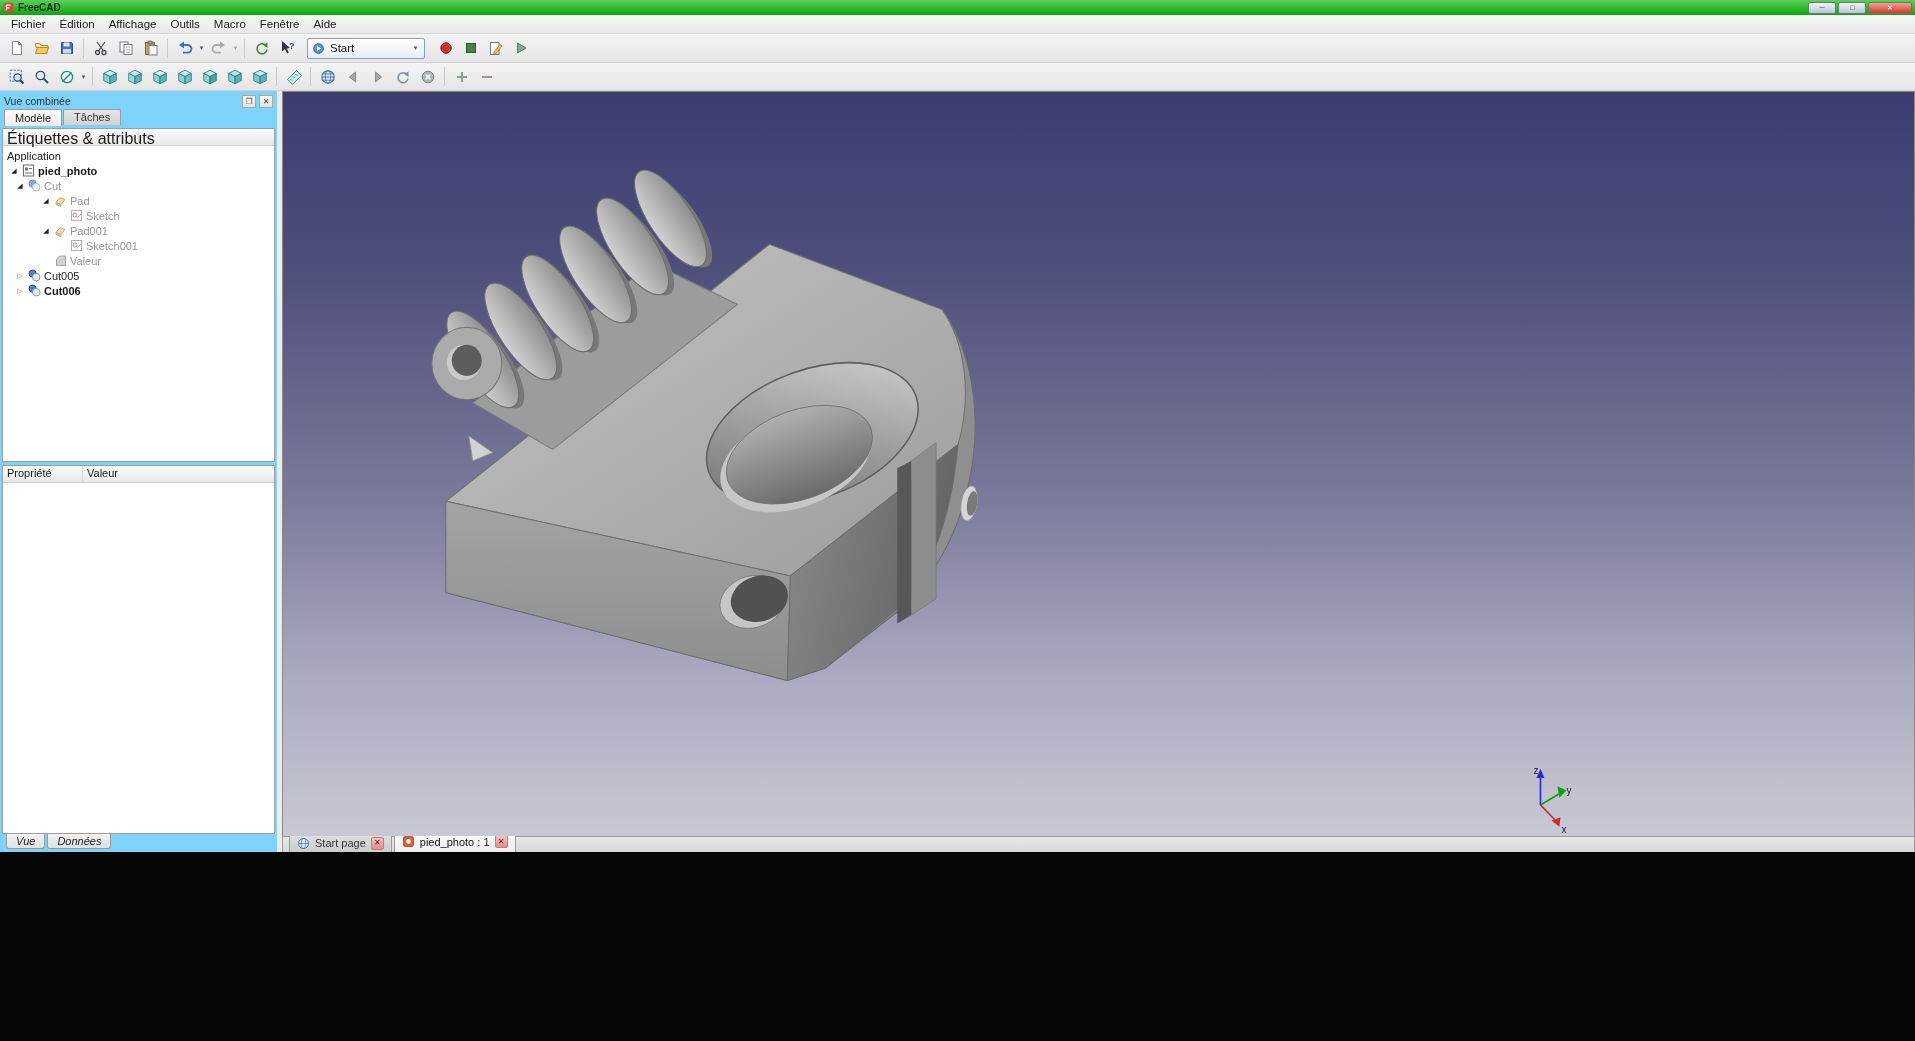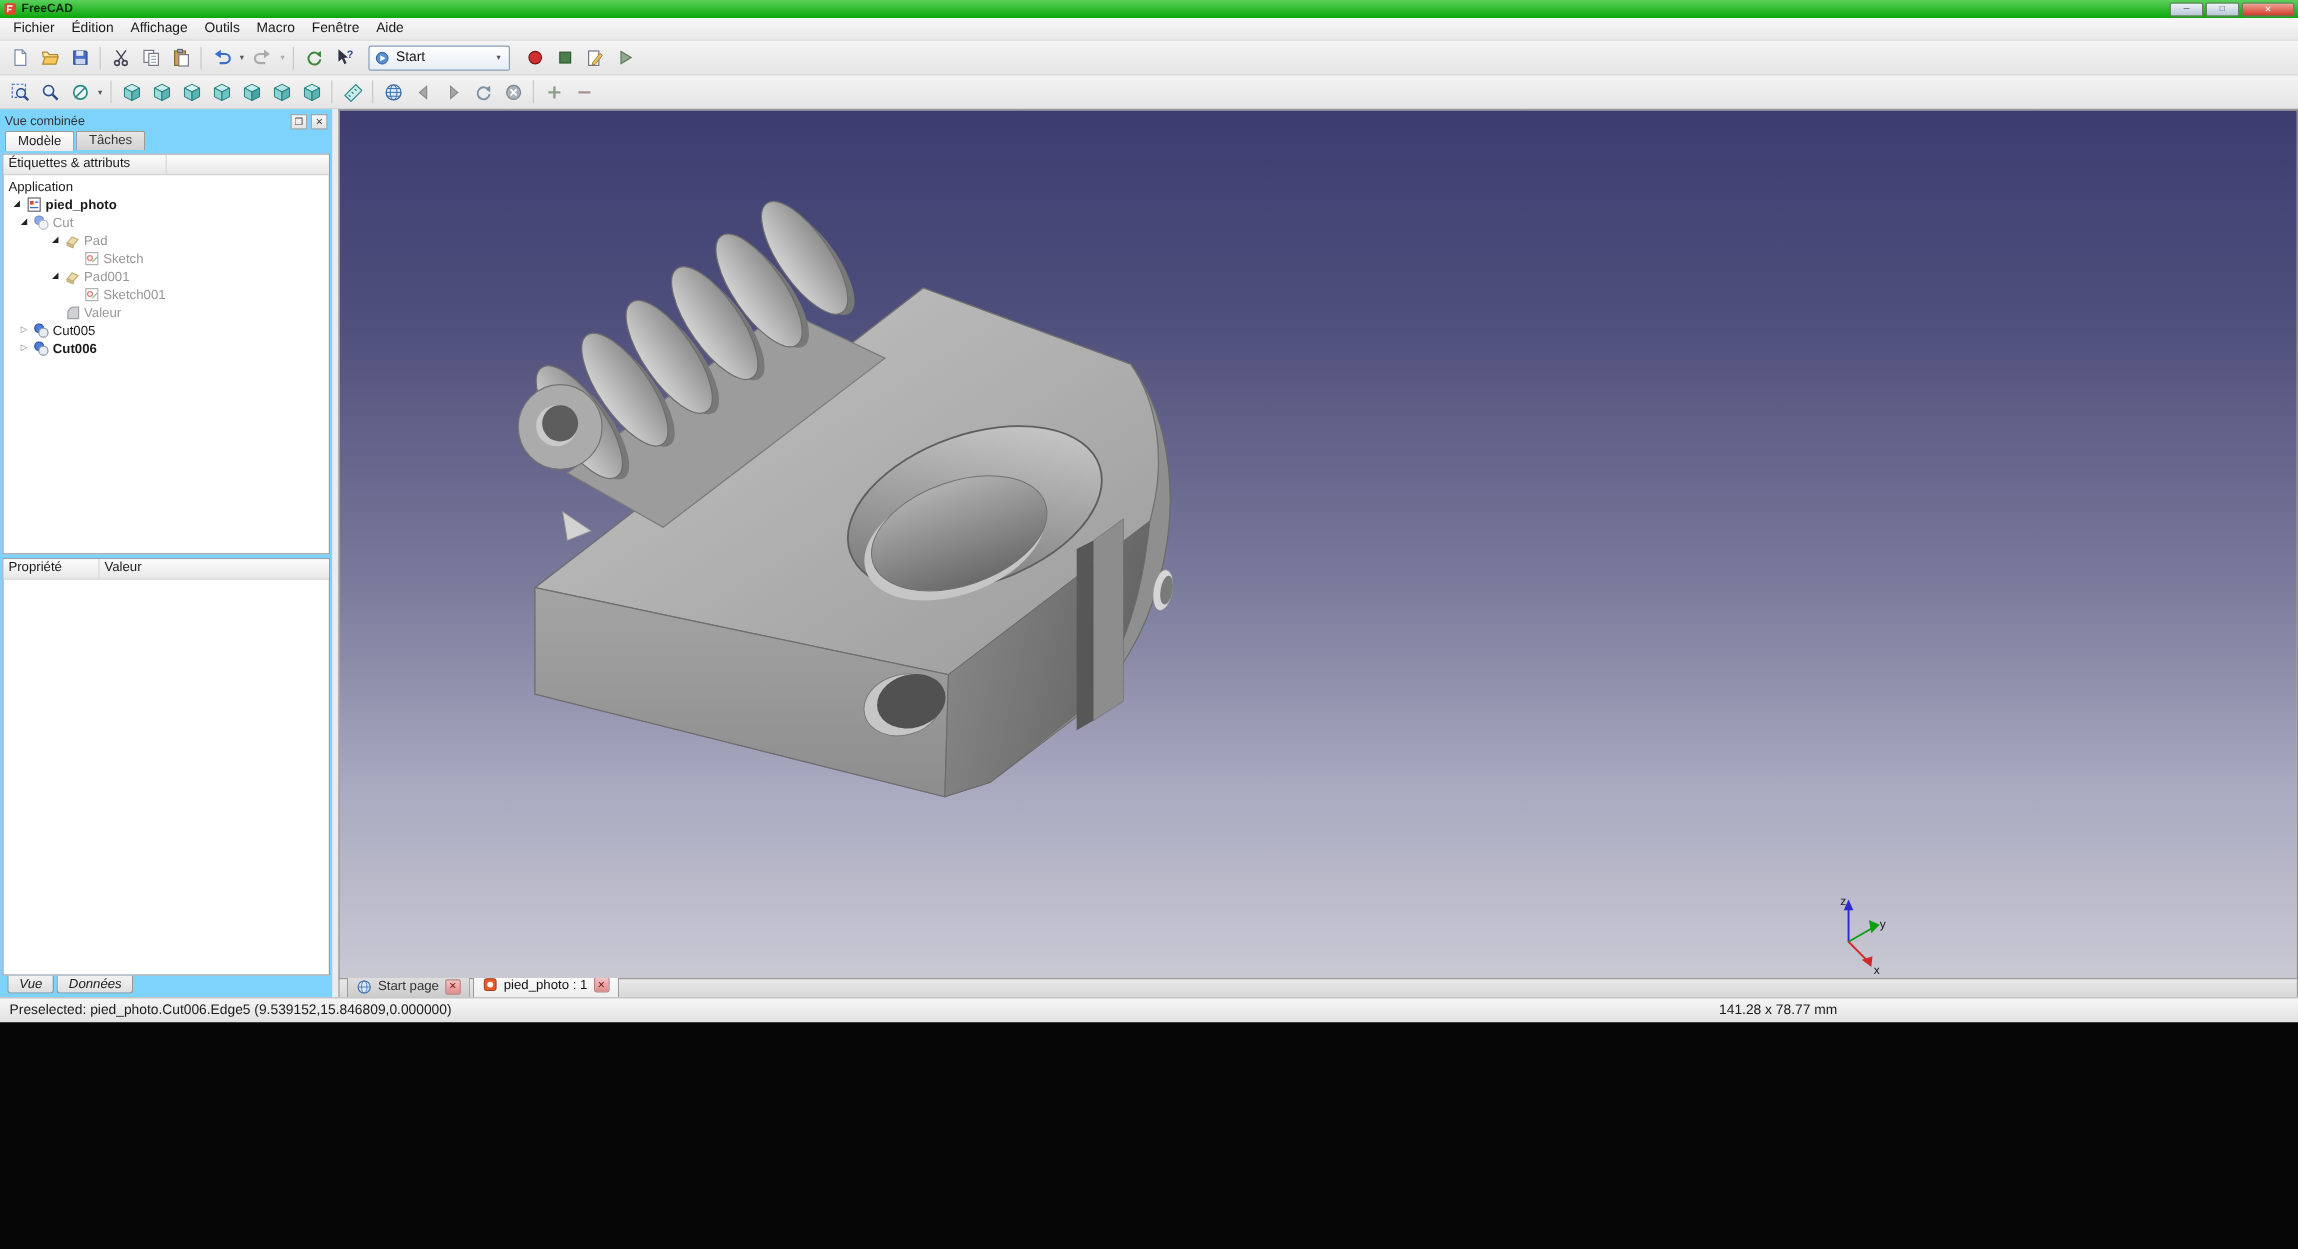--- a/index.html
+++ b/index.html
@@ -37,21 +37,21 @@
   .main { flex: 1; display: flex; min-height: 0; }
   .dock { width: 277px; flex: none; display: flex; flex-direction: column; background: #7dd3fc; padding: 2px 2px 0 2px; }
   .dock-head { height: 16px; display: flex; align-items: center; font-size: 10.5px; color: #333; padding: 0 2px; flex: none; }
   .dock-btns { margin-left: auto; display: flex; gap: 3px; }
   .dock-btn { width: 14px; height: 13px; border: 1px solid #a8a8a8; background: linear-gradient(#fafafa, #e2e2e2); font-size: 8px; display: flex; align-items: center; justify-content: center; color: #444; }
   .dock-tabs { display: flex; height: 19px; padding-left: 2px; flex: none; align-items: flex-start; }
   .dtab { font-size: 11px; color: #1a1a1a; padding: 2px 10px 2px 10px; border: 1px solid #9a9a9a; border-bottom: none; border-radius: 2px 2px 0 0; background: linear-gradient(#fdfdfd, #ececec); position: relative; z-index: 2; }
   .dtab.inactive { background: linear-gradient(#e6e6e6, #d2d2d2); color: #333; padding-top: 1px; margin-left: 1px; z-index: 1; }
 
   .tree-frame { border: 1px solid #979ea8; background: #fff; height: 334px; display: flex; flex-direction: column; flex: none; }
-  .tree-header { height: 17px; background: linear-gradient(#fcfcfc, #e8e8e8); border-bottom: 1px solid #d2d2d2; font-size: 11px; color: #1a1a1a; padding: 1px 4px; position: relative; flex: none; }
+  .tree-header { height: 17px; background: linear-gradient(#fcfcfc, #e8e8e8); border-bottom: 1px solid #d2d2d2; font-size: 16px; color: #1a1a1a; padding: 1px 4px; position: relative; flex: none; }
   .tree-header::after { content: ""; position: absolute; left: 135px; top: 0; bottom: 0; width: 1px; background: #d8d8d8; }
   .tree-body { flex: 1; padding-top: 2px; overflow: hidden; }
   .tree-row { height: 15px; display: flex; align-items: center; gap: 3px; font-size: 11px; color: #1a1a1a; }
   .tree-root { padding-left: 4px; }
   .twisty { width: 10px; font-size: 7px; line-height: 1; color: #222; text-align: center; flex: none; }
   .twisty.hollow { color: #777; }
   .ticon { flex: none; } .ticon svg { width: 13px; height: 13px; display: block; }
   .tlabel { white-space: nowrap; }
   .bold { font-weight: bold; }
   .dim-row .tlabel { color: #979797; }
@@ -589,20 +589,16 @@
                 <rect x="2" y="2" width="12" height="12" rx="2" fill="#e85a2a" stroke="#9a3a1a"></rect>
                 <circle cx="8" cy="8" r="3" fill="#fff"></circle>
               </svg>
             <span>pied_photo : 1</span>
             <span class="tab-close">✕</span>
           </div>
         </div>
       </div>
     </div>
 
-    <div class="statusbar">
-      <span>Preselected: pied_photo.Cut006.Edge5 (9.539152,15.846809,0.000000)</span>
-      <span class="status-dims">141.28 x 78.77 mm</span>
-    </div>
   </div>
 
   <div class="blackstrip"></div>
 </div>
 
 </body></html>

